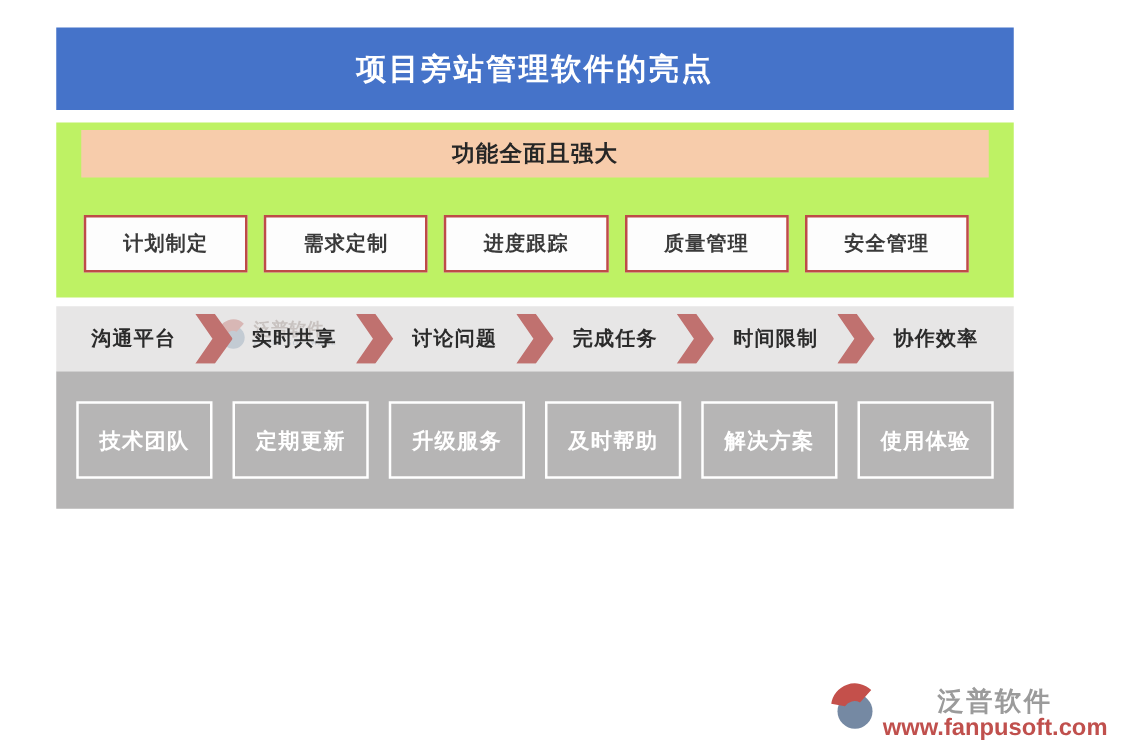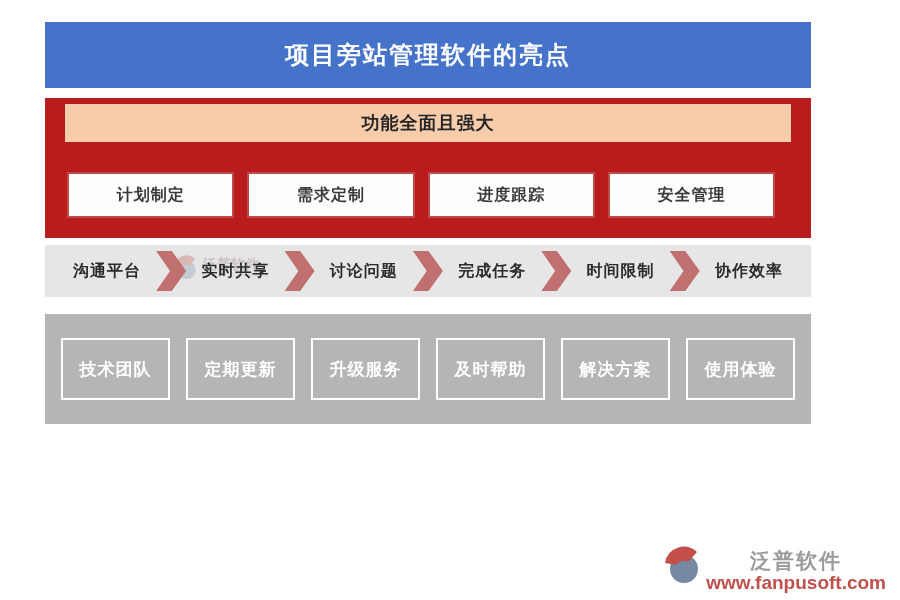--- a/index.html
+++ b/index.html
@@ -5,21 +5,21 @@
   html,body{margin:0;padding:0;background:#ffffff;}
   .page{
     position:relative;width:900px;height:600px;background:#ffffff;overflow:hidden;
     font-family:"Liberation Serif","DejaVu Serif",serif;color:#1f1f1f;
   }
   .stack{position:absolute;left:45px;top:22px;width:766px;}
   .title-banner{
     height:66px;background:#4573C9;color:#ffffff;display:flex;align-items:center;justify-content:center;
     font-size:24px;font-weight:bold;letter-spacing:2px;
   }
-  .features-section{margin-top:10px;background:#b91c1c;height:140px;position:relative;}
+  .features-section{margin-top:10px;background:#bef264;height:140px;position:relative;}
   .peach-banner{
     position:absolute;left:20px;right:20px;top:6px;height:38px;background:#F7CCAB;
     display:flex;align-items:center;justify-content:center;font-size:18px;font-weight:bold;letter-spacing:1px;color:#262626;
   }
   .feature-row{position:absolute;left:22px;right:36px;top:74px;display:flex;gap:13px;}
   .feature-btn{
     flex:1;height:42px;background:#fdfdfd;border:2px solid #BE4B48;
     display:flex;align-items:center;justify-content:center;
     font-size:16px;font-weight:bold;color:#3a3a3a;letter-spacing:1px;
   }
@@ -41,21 +41,21 @@
   }
   .flow-watermark .wm-text{display:flex;flex-direction:column;line-height:1;}
   .flow-watermark .wm-cn{font-size:14px;font-weight:bold;color:#9b8f88;}
   .flow-watermark .wm-en{font-size:6px;color:#8fa3b8;letter-spacing:1px;}
   .dual-banners{margin-top:23px;display:flex;gap:12px;}
   .rose-banner{
     flex:1;height:63px;background:#C27573;display:flex;align-items:center;justify-content:center;
     font-size:18px;font-weight:bold;letter-spacing:1px;color:#262626;
   }
   .support-section{
-    margin-top:17px;height:110px;background:#B6B5B5;
+    height:110px;background:#B6B5B5;
     display:flex;align-items:center;gap:16px;padding:0 16px;box-sizing:border-box;
   }
   .support-btn{
     flex:1;height:58px;border:2px solid #ffffff;background:transparent;
     display:flex;align-items:center;justify-content:center;
     font-size:17px;font-weight:bold;color:#ffffff;letter-spacing:1px;
   }
   .footer-logo{
     position:absolute;right:14px;bottom:6px;display:flex;align-items:flex-start;gap:3px;
   }
@@ -70,20 +70,21 @@
   <div class="stack">
 
     <div class="title-banner">项目旁站管理软件的亮点</div>
 
     <div class="features-section">
       <div class="peach-banner">功能全面且强大</div>
       <div class="feature-row">
         <div class="feature-btn">计划制定</div>
         <div class="feature-btn">需求定制</div>
         <div class="feature-btn">进度跟踪</div>
+        <div class="feature-btn">质量管理</div>
         <div class="feature-btn">安全管理</div>
       </div>
     </div>
 
 
     <div class="flow-strip">
       <div class="flow-watermark">
         <svg width="26" height="26" viewBox="0 0 40 40">
           <circle cx="21" cy="23" r="14" fill="#8FA3B8"></circle>
           <path d="M2 17 A19 19 0 0 1 34 6 L25 16 A9 9 0 0 0 13 19 Z" fill="#C4726E"></path>

